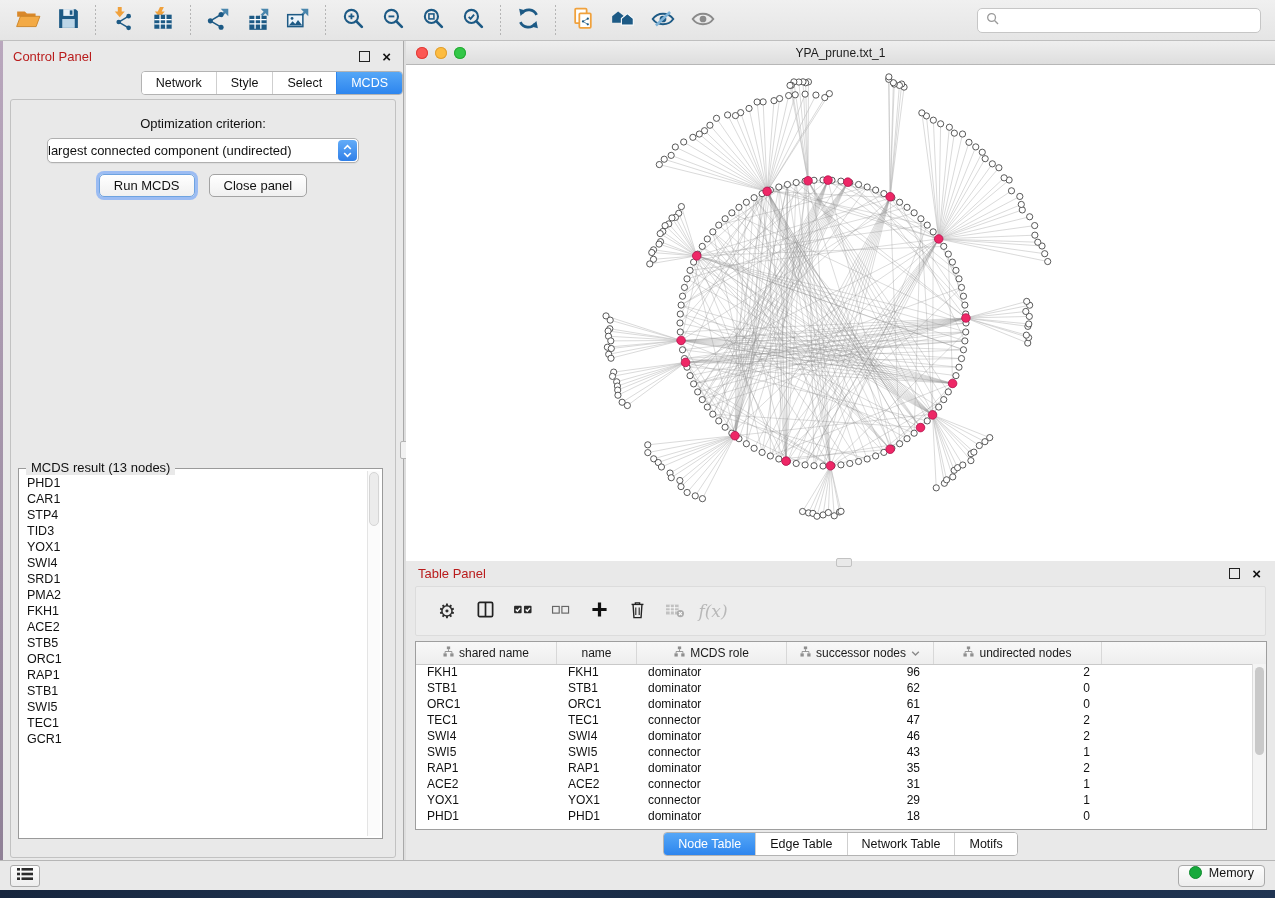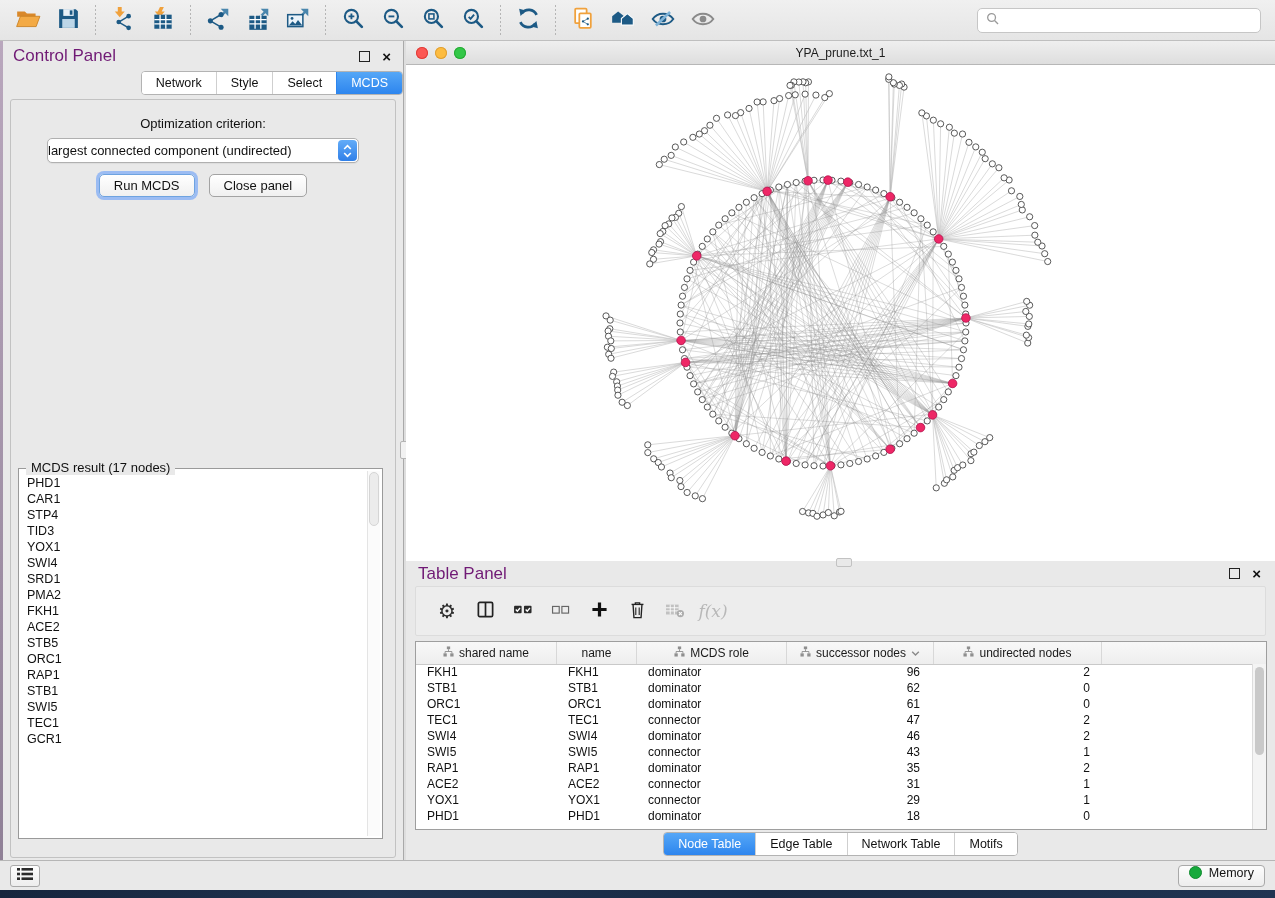--- a/index.html
+++ b/index.html
@@ -16,21 +16,21 @@
   .searchbox{margin-left:auto;width:284px;height:25px;background:#fff;border:1px solid #c6c6c6;
              border-radius:5px;display:flex;align-items:center;gap:6px;padding:0 8px;box-sizing:border-box;margin-right:6px;}
   .searchbox input{border:none;outline:none;flex:1;font-size:13px;background:transparent;font-family:inherit;}
   
   .leftstrip{position:absolute;left:0;top:41px;width:3px;bottom:8px;background:linear-gradient(#b9a7bd,#8e7f95);}
   .bottomstrip{position:absolute;left:0;right:0;bottom:0;height:8px;
                background:linear-gradient(90deg,#16253d,#1f3350 30%,#182a44 60%,#203452);}
   
   .control-panel{position:absolute;left:3px;top:41px;width:400px;bottom:38px;background:#e9e9e9;}
   .cp-header{height:30px;display:flex;align-items:center;padding:0 10px;gap:8px;}
-  .ph-title{flex:1;font-size:17px;color:#701a75;}
+  .ph-title{flex:1;font-size:13px;color:#b91c1c;}
   .floatbox{width:9px;height:9px;border:1.5px solid #222;display:inline-block;}
   .closex{font-size:15px;font-weight:bold;color:#111;line-height:1;}
   .hbtn{background:none;border:none;padding:2px;display:flex;align-items:center;}
   .cp-tabs{display:flex;justify-content:flex-end;height:24px;}
   .seg{display:inline-flex;background:#fff;border:1px solid #b3b3b3;border-radius:4px;overflow:hidden;height:22px;}
   .sgi{padding:0 14px;font-size:12.5px;display:flex;align-items:center;border-left:1px solid #cfcfcf;background:#fff;color:#111;}
   .sgi:first-child{border-left:none;}
   .sgi.active{background:linear-gradient(#55a7f7,#2d85ee);color:#fff;border-left-color:#2d85ee;}
   .cp-inner{position:absolute;left:7px;right:7px;top:58px;bottom:2px;
             border:1px solid #c2c2c2;border-radius:3px;background:#e9e9e9;}
@@ -277,21 +277,21 @@
                 <path d="M1.2 5 L4.5 1.6 L7.8 5 M1.2 9 L4.5 12.4 L7.8 9" stroke="#fff" stroke-width="1.6" fill="none"></path>
               </svg>
             </span>
         </div>
       </div>
       <div class="btn-row">
         <button class="btn focusring">Run MCDS</button>
         <button class="btn">Close panel</button>
       </div>
       <div class="groupbox">
-        <span class="gb-legend">MCDS result (17 nodes)</span>
+        <span class="gb-legend">MCDS result (13 nodes)</span>
         <div class="gb-list" id="mcds-list">
             <div>PHD1</div>
             <div>CAR1</div>
             <div>STP4</div>
             <div>TID3</div>
             <div>YOX1</div>
             <div>SWI4</div>
             <div>SRD1</div>
             <div>PMA2</div>
             <div>FKH1</div>

